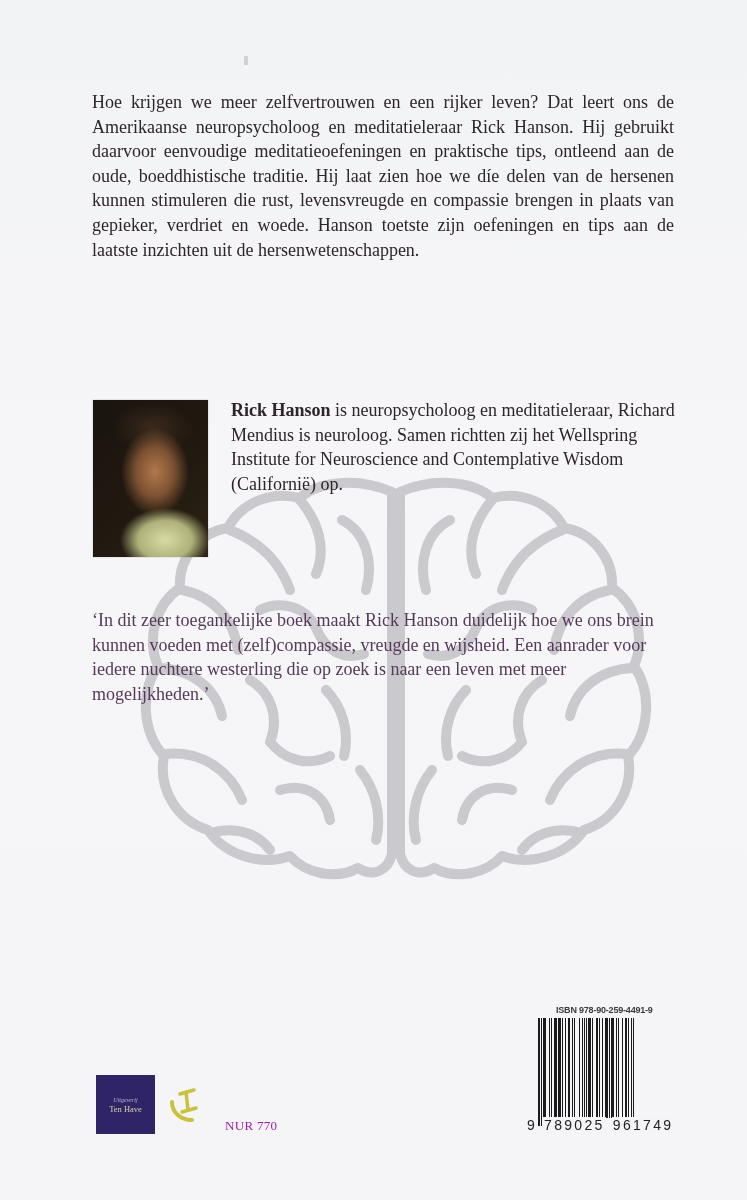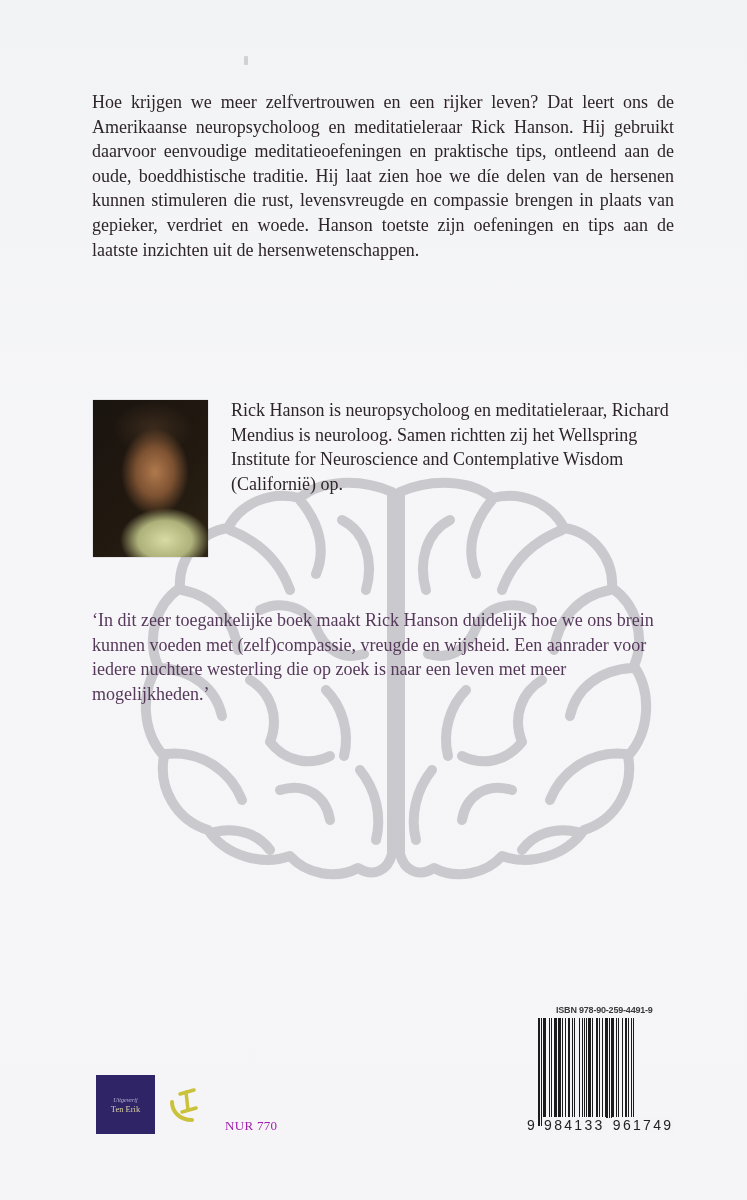--- a/index.html
+++ b/index.html
@@ -34,21 +34,21 @@
       radial-gradient(ellipse 45px 32px at 72px 140px, #d8dca3 0%, #aeb27a 60%, rgba(0,0,0,0) 100%),
       radial-gradient(ellipse 40px 26px at 60px 28px, #3a2a1c 0%, rgba(0,0,0,0) 100%),
       linear-gradient(135deg, #1a140f 0%, #221910 60%, #2d2415 100%);
     box-shadow: 0 0 1px rgba(0,0,0,.4);
   }
 
   .author-bio {
     position: absolute; left: 231px; top: 398px; width: 444px;
     font-size: 18px; line-height: 24.6px; color: #2e2528;
   }
-  .author-bio b { font-weight: normal; }
+  .author-bio b { font-weight: bold; }
 
   .quote-block {
     position: absolute; left: 92px; top: 608px; width: 582px;
     font-size: 18px; line-height: 24.6px; color: #56395a;
   }
   .quote-block p { margin: 0; }
   .quote-block i { font-style: italic; }
 
   .publisher-logo {
     position: absolute; left: 96px; top: 1075px; width: 59px; height: 59px;
@@ -135,21 +135,21 @@
 <div class="author-bio">
   <b>Rick Hanson</b><span> is neuropsycholoog en meditatieleraar, Richard Mendius is neuroloog. Samen richtten zij het Wellspring Institute for Neuroscience and Contem­plative Wisdom (Californië) op.</span>
 </div>
 
 <div class="quote-block">
   <p>‘In dit zeer toegankelijke boek maakt Rick Hanson duidelijk hoe we ons brein kunnen voeden met (zelf)compassie, vreugde en wijsheid. Een aanrader voor iedere nuchtere westerling die op zoek is naar een leven met meer mogelijkheden.’</p>
 </div>
 
 <div class="publisher-logo">
   <span class="small">Uitgeverij</span>
-  <span class="big">Ten Erik</span>
+  <span class="big">Ten Have</span>
 </div>
 
 <svg class="ten-have-mark" viewBox="0 0 40 40">
   <path d="M6 16 C6 26 14 34 26 34" fill="none" stroke="#c9c23a" stroke-width="4" stroke-linecap="round"></path>
   <path d="M14 8 L28 4 M20 6 L22 24 M16 26 L30 22" fill="none" stroke="#c9c23a" stroke-width="3.5" stroke-linecap="round"></path>
 </svg>
 
 <div class="nur-code">NUR 770</div>
 
 <div class="isbn-label">ISBN 978-90-259-4491-9</div>
@@ -211,14 +211,14 @@
     <span style="width: 2.2px;"></span>
     <span class="gap" style="width: 1.1px;"></span>
     <span style="width: 1.1px;"></span>
     <span class="gap" style="width: 2.2px;"></span>
     <span style="width: 1.1px;"></span>
     <span class="gap" style="width: 1.1px;"></span>
     <span class="long" style="width: 1.1px;"></span>
     <span class="gap" style="width: 1.1px;"></span>
   </div>
 <div class="ean-digits">
-  <span class="first">9</span><span class="mid">984133</span> <span class="mid">961749</span>
+  <span class="first">9</span><span class="mid">789025</span> <span class="mid">961749</span>
 </div>
 
 </body></html>

